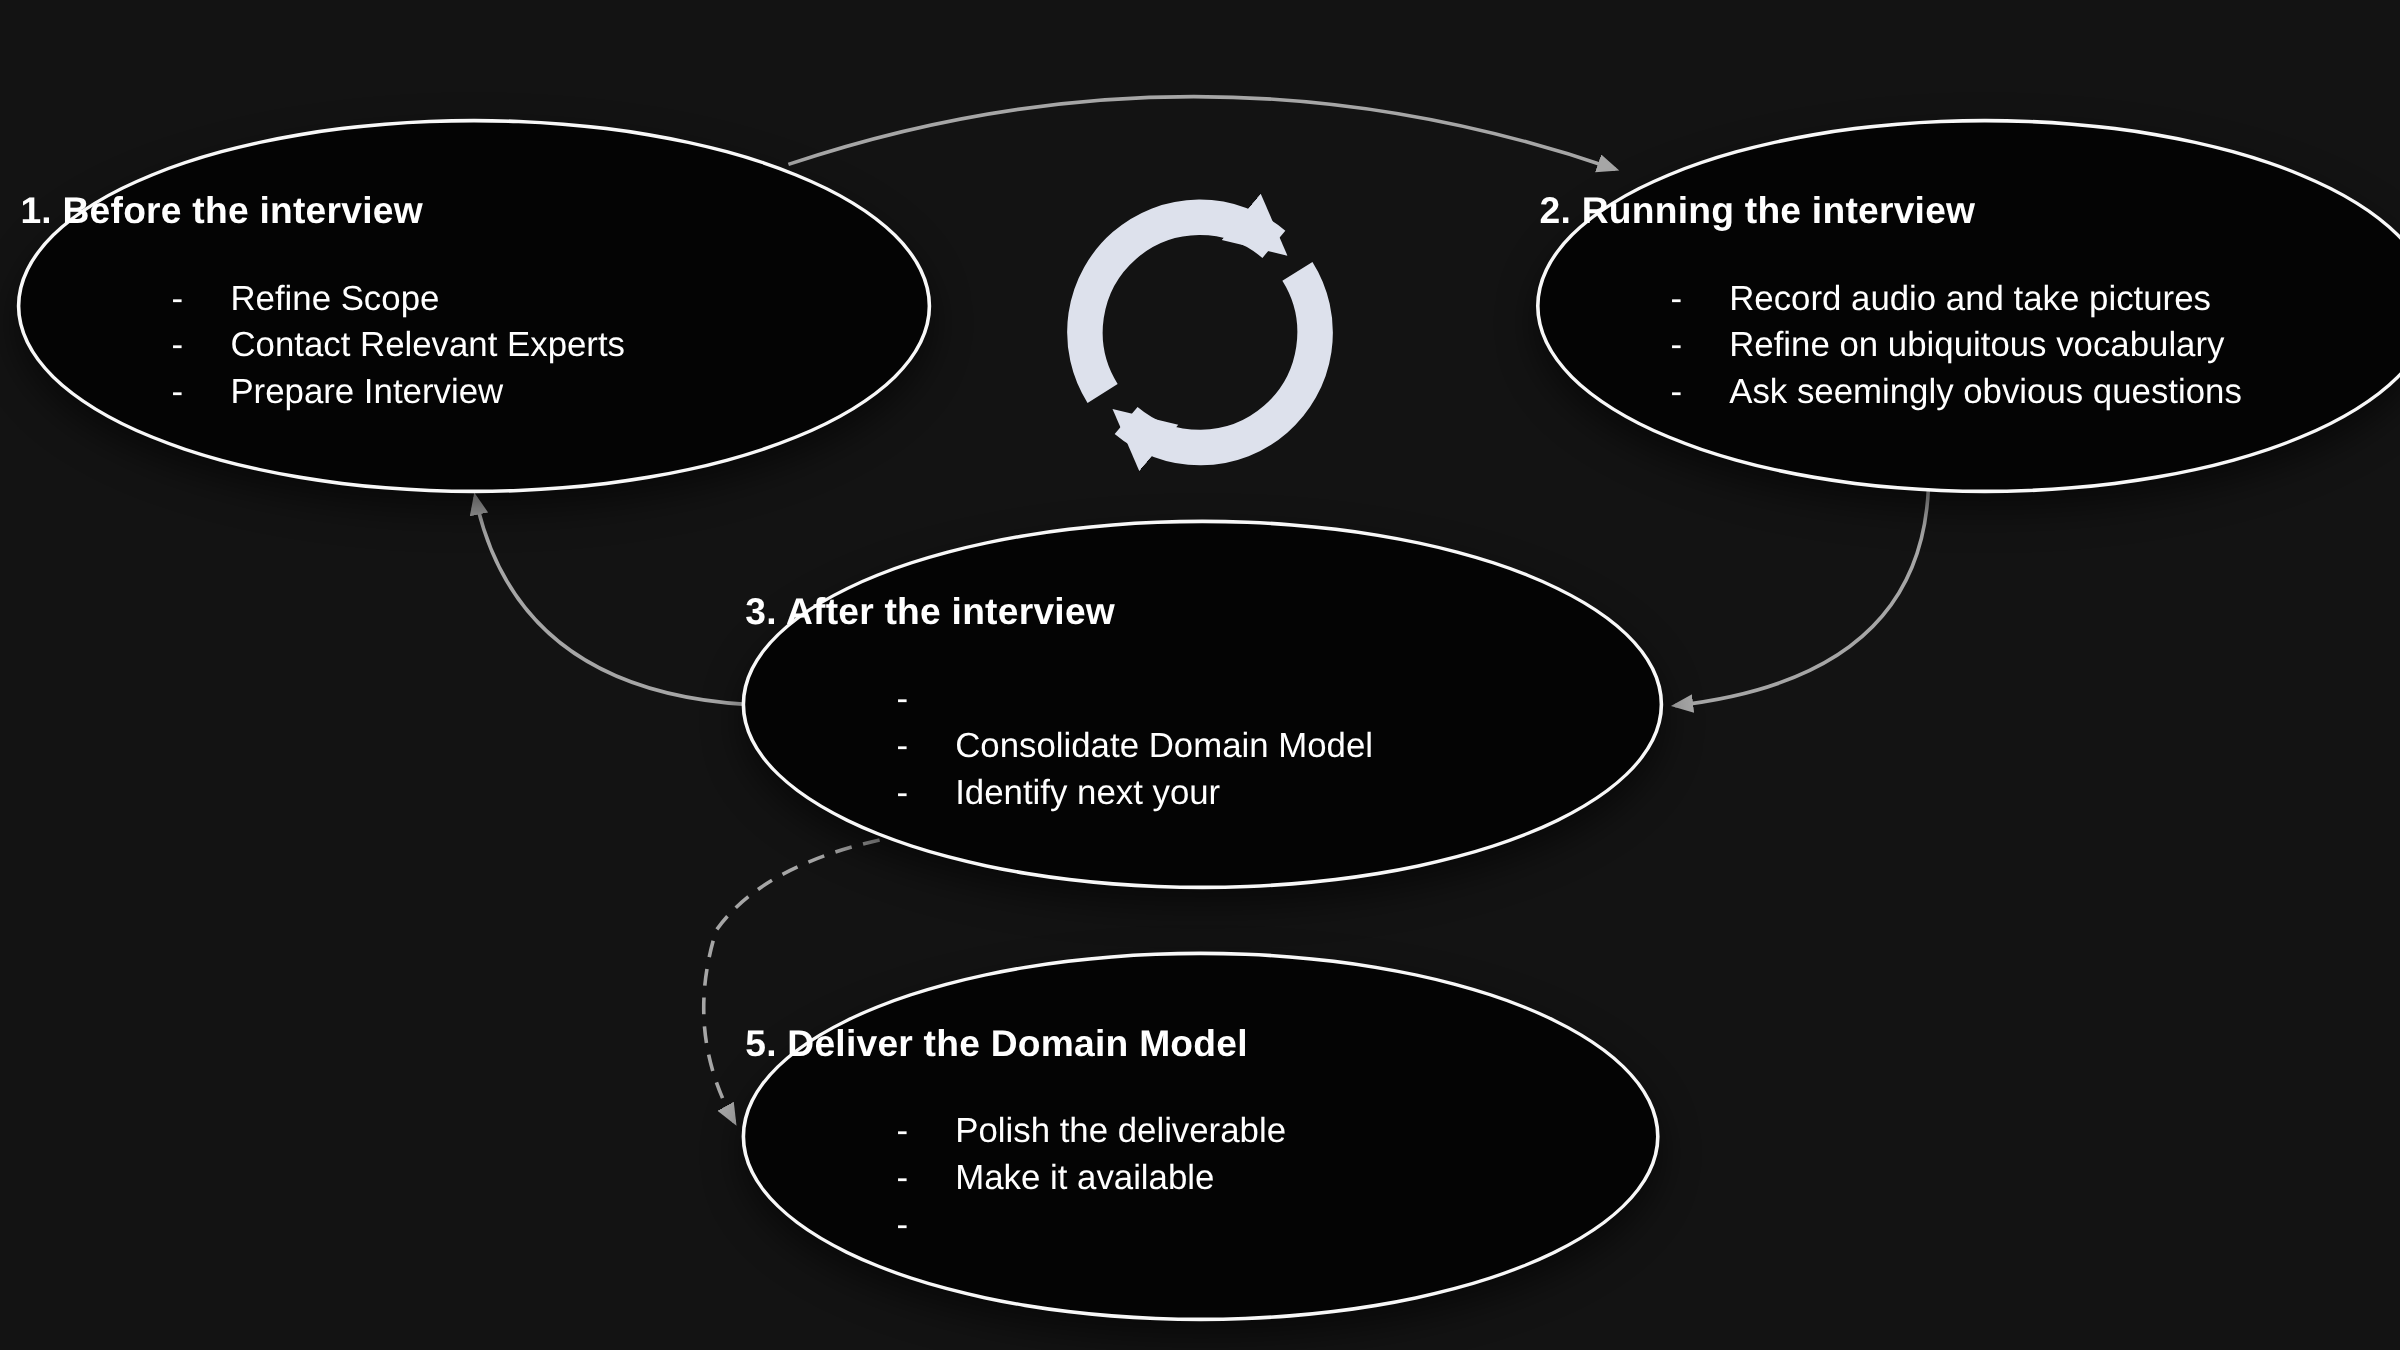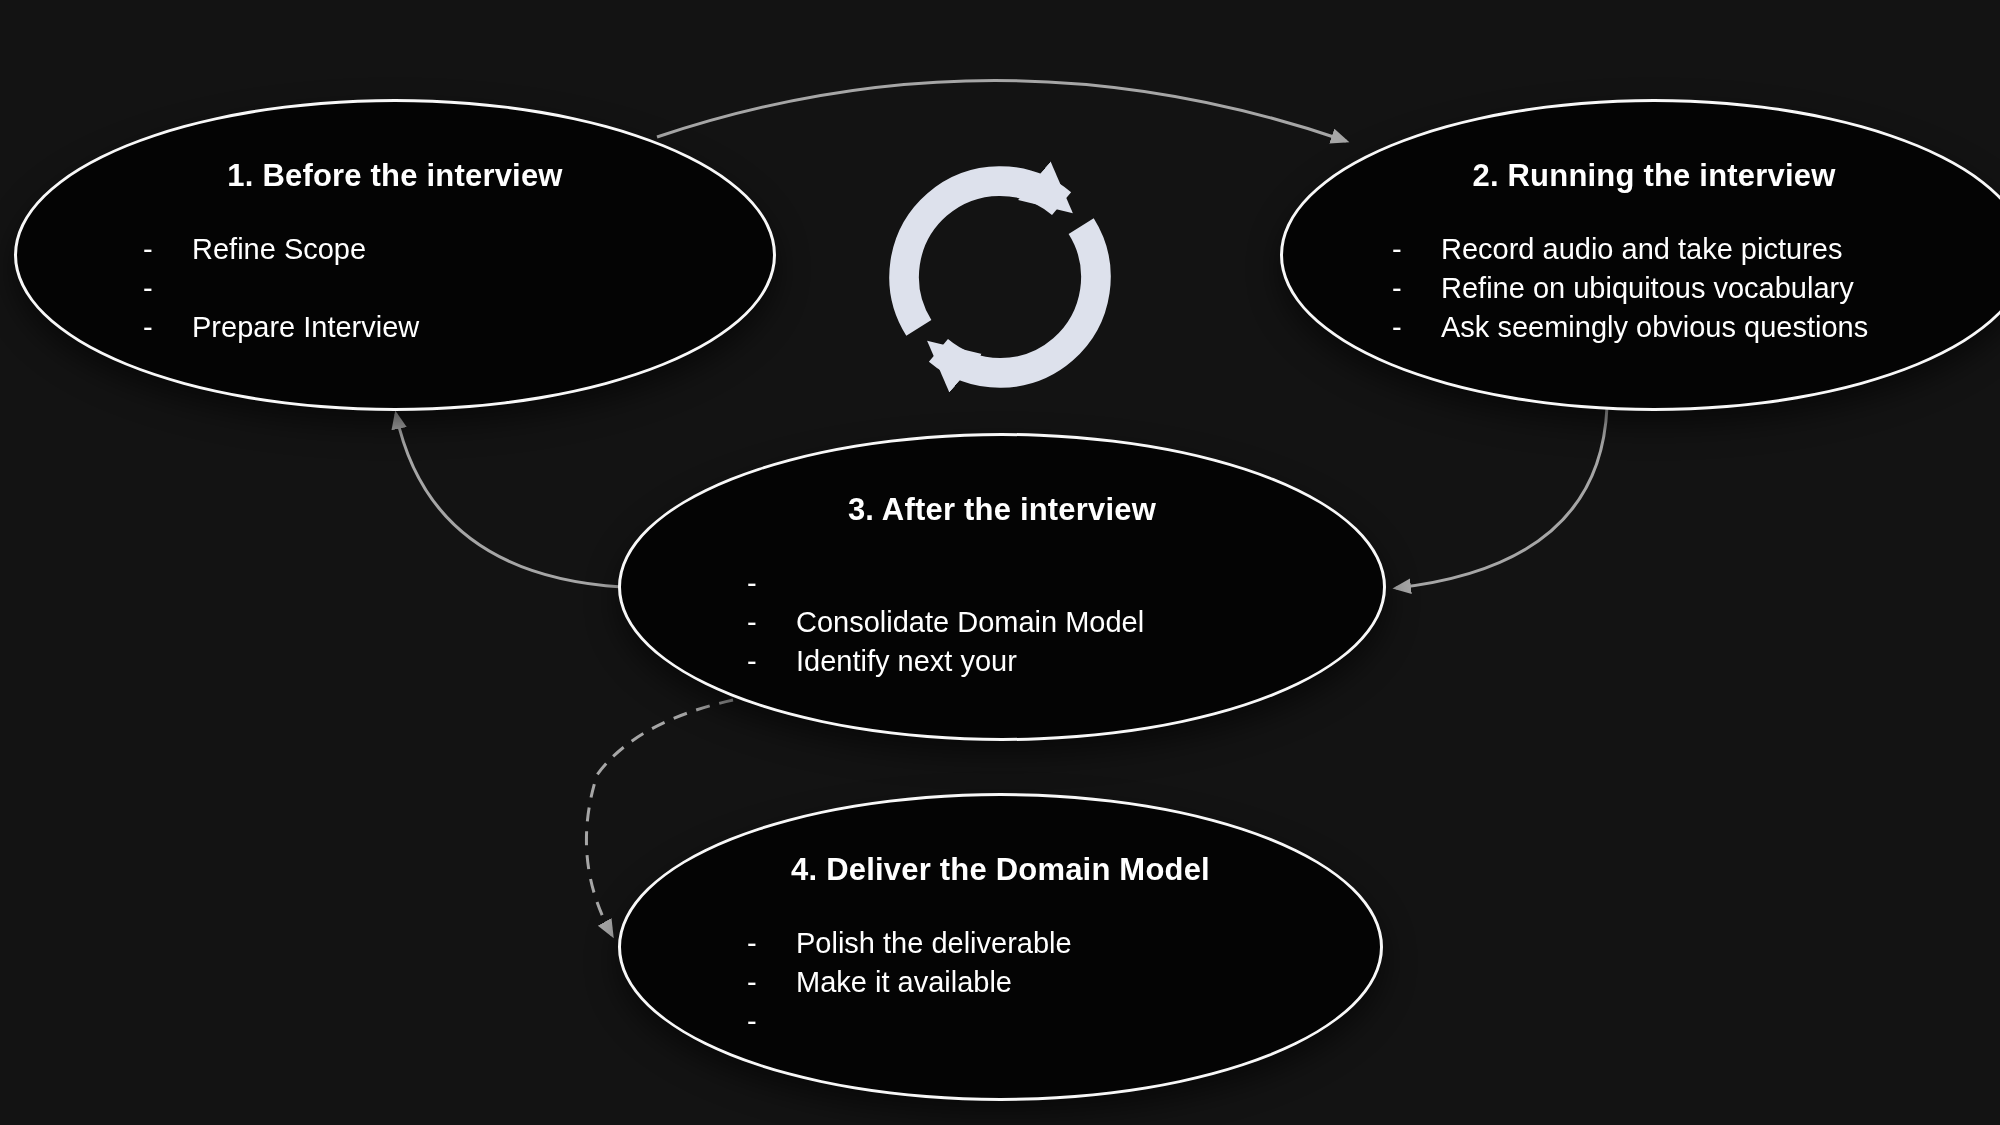--- a/index.html
+++ b/index.html
@@ -23,21 +23,21 @@
   .node{
     position:absolute;
     border:3.5px solid var(--node-stroke);
     border-radius:50%;
     background:var(--node-fill);
     color:var(--text);
     box-shadow:0 14px 30px rgba(0,0,0,.55);
   }
   .node-title{
     position:absolute;top:58px;left:0;right:0;
-    text-align:center;
+    text-align:left;
     font-size:31px;font-weight:700;line-height:31px;
     letter-spacing:.2px;
   }
   .node ul{
     position:absolute;top:128px;
     margin:0;padding:0;list-style:none;
     font-size:29px;line-height:39px;font-weight:400;
   }
   .node li{display:flex;white-space:nowrap;}
   .dash{flex:0 0 49px;width:49px;}
@@ -90,20 +90,21 @@
 
   <div id="n1" class="node">
     <div class="node-title">1. Before the interview</div>
     <ul>
         <li>
           <span class="dash">-</span>
           <span class="txt"><span>Refine Scope</span></span>
         </li>
         <li>
           <span class="dash">-</span>
+          <span class="txt"><span>Contact Relevant Experts</span></span>
         </li>
         <li>
           <span class="dash">-</span>
           <span class="txt"><span>Prepare Interview</span></span>
         </li>
       </ul>
   </div>
 
   <div id="n2" class="node">
     <div class="node-title">2. Running the interview</div>
@@ -134,21 +135,21 @@
           <span class="txt"><span>Consolidate Domain Model</span></span>
         </li>
         <li>
           <span class="dash">-</span>
           <span class="txt"><span>Identify next your</span></span>
         </li>
       </ul>
   </div>
 
   <div id="n4" class="node">
-    <div class="node-title">4. Deliver the Domain Model</div>
+    <div class="node-title">5. Deliver the Domain Model</div>
     <ul>
         <li>
           <span class="dash">-</span>
           <span class="txt"><span>Polish the deliverable</span></span>
         </li>
         <li>
           <span class="dash">-</span>
           <span class="txt"><span>Make it available</span></span>
         </li>
         <li>

